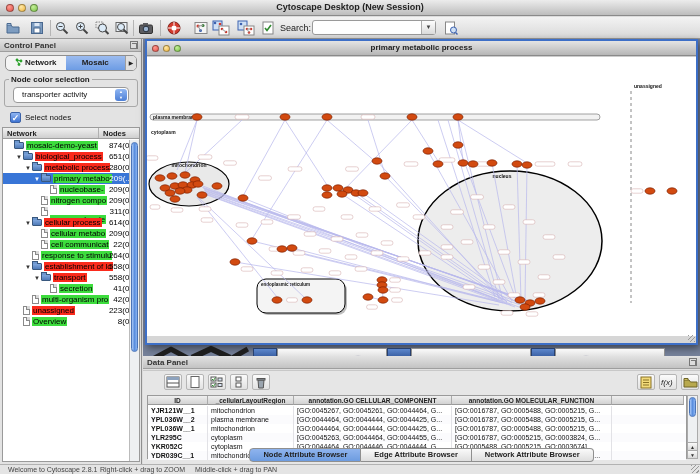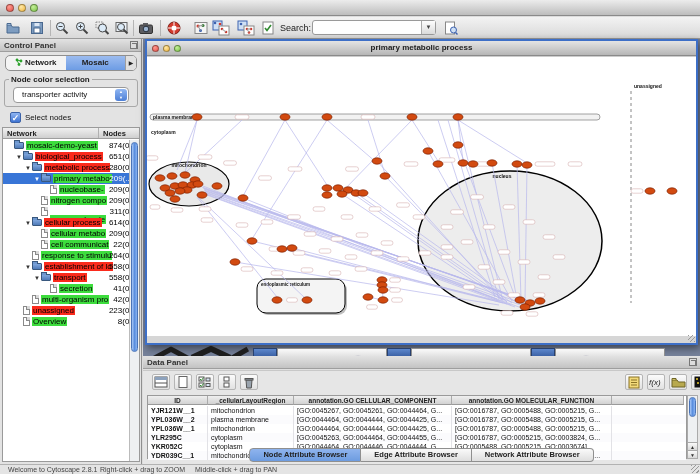--- a/index.html
+++ b/index.html
@@ -113,21 +113,21 @@
   #fragments { position:absolute; left:0; top:308px; width:557px; height:12px; }
   .frag-bar { position:absolute; top:1px; height:11px; background:linear-gradient(#fafafa,#dcdcdc); border:1px solid #8f8f8f; }
   .frag-blue { position:absolute; top:1px; height:11px; background:linear-gradient(#5d87cc,#33589c); border:1px solid #27406e; }
   .frag-x { position:absolute; background:#1d1d1d; }
 
   
   #datapanel { position:absolute; left:143px; top:356px; width:557px; height:108px; background:#e0e0e0; }
   #dp-body { position:absolute; left:0; top:14px; right:0; bottom:0; background:#e6e6e6; border-top:1px solid #c8c8c8; }
   .dicon { position:absolute; top:3px; width:18px; height:16px; border:1px solid #b5b5b5;
     border-radius:2px; background:linear-gradient(#fbfbfb,#e2e2e2); display:flex; align-items:center; justify-content:center; }
-  #dp-toolbar { position:absolute; left:4px; top:0; right:0; height:23px; }
+  #dp-toolbar { position:absolute; left:16px; top:0; right:0; height:23px; }
   #dp-table { position:absolute; left:4px; top:24px; width:540px; height:64px; background:#fff; border:1px solid #9a9a9a; }
   .dth { position:absolute; top:0; height:9px; background:linear-gradient(#efefef,#d2d2d2);
     border-right:1px solid #aaa; border-bottom:1px solid #9a9a9a; font-size:6.5px; font-weight:bold;
     color:#222; text-align:center; line-height:9px; overflow:hidden; white-space:nowrap; }
   .dtr { position:absolute; left:0; width:100%; height:9px; }
   .dtr:nth-child(odd) { background:#fbfbfd; }
   .dtd { position:absolute; top:0; height:9px; font-size:7px; color:#111; line-height:9px;
     padding-left:3px; overflow:hidden; white-space:nowrap; border-right:1px solid #e2e2e6; }
   .dtd.id { font-weight:bold; }
   #dp-scroll { position:absolute; right:2px; top:24px; width:11px; height:64px; background:#eef0f2; border:1px solid #aaa; }
@@ -155,20 +155,21 @@
 <body>
 
 <div id="app">
 
   <div class="titlebar">
     <div class="lights">
       <span class="light red"></span>
       <span class="light yellow"></span>
       <span class="light green"></span>
     </div>
+    <div class="title">Cytoscape Desktop (New Session)</div>
   </div>
 
   <div id="toolbar">
     <span class="ticon" style="left:4px">
         <svg width="16" height="16">
           <path d="M2 5h4l1.5 2H14v6H2z" fill="#7d9cc0" stroke="#49688f"></path>
           <path d="M2 5V3.5h4V5" fill="#9db8d6" stroke="#49688f"></path>
         </svg>
       </span>
     <span class="ticon" style="left:28px">

